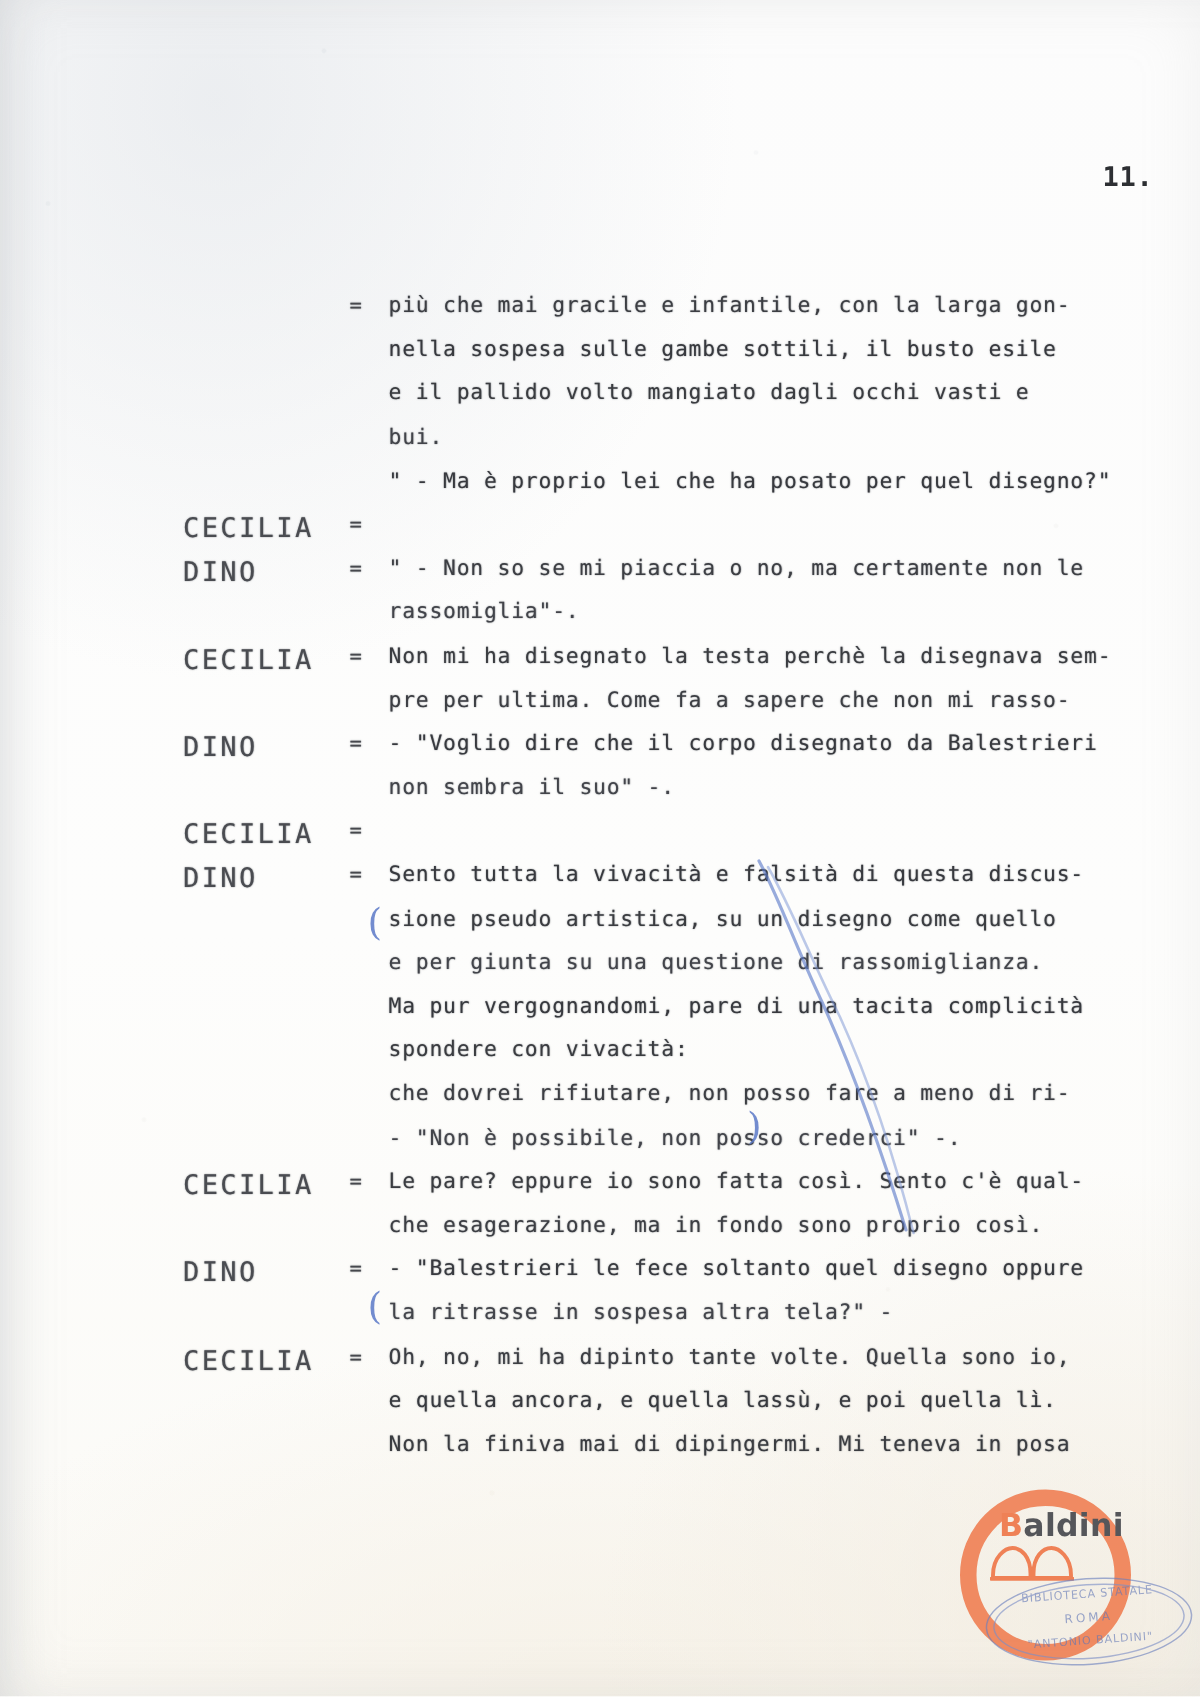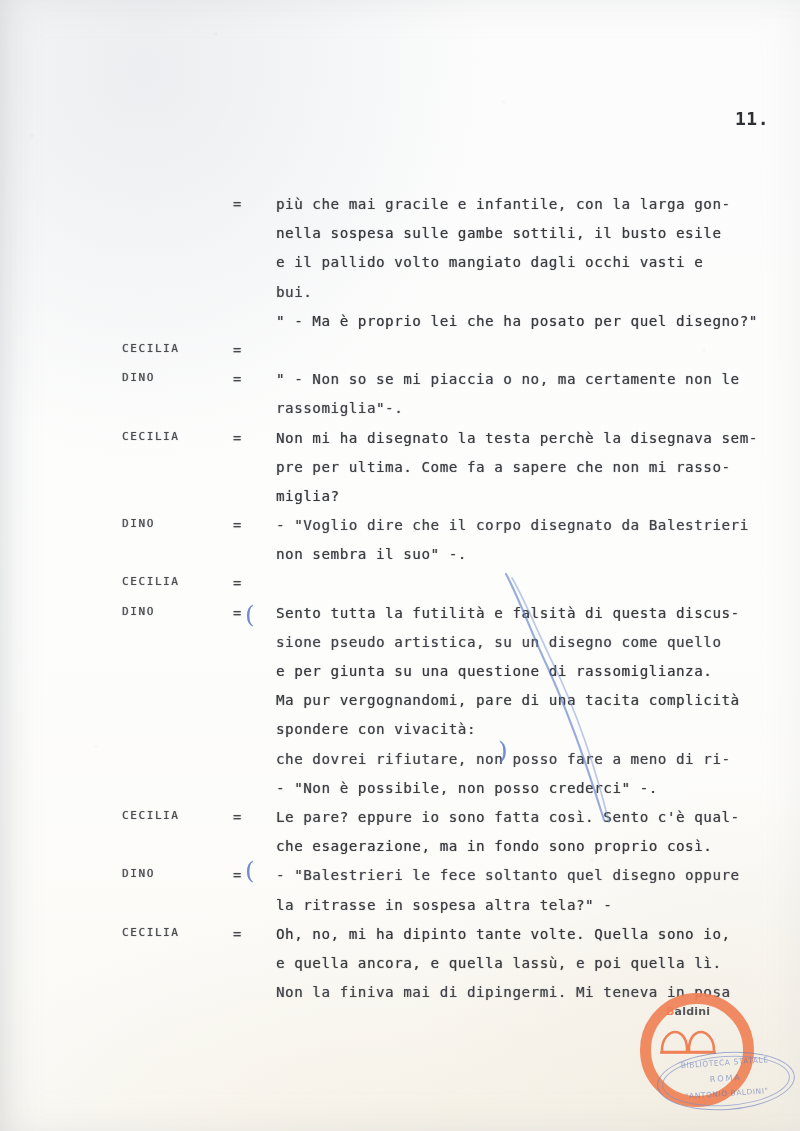--- a/index.html
+++ b/index.html
@@ -71,35 +71,35 @@
     white-space: pre;
     font-size: 14.2px;
     letter-spacing: .55px;
     color: #3a3c40;
     text-shadow: 0 0 1.1px rgba(70,72,78,0.55), .4px .2px .6px rgba(120,122,128,0.35);
   }
   .speaker {
     position: absolute;
     left: 122px;
     top: 0;
-    font-size: 11px;
+    font-size: 18px;
     letter-spacing: 1.6px;
     color: #4a4c51;
     text-align: center;
   }
   .eq {
     position: absolute;
     left: 233px;
     top: 0;
     font-size: 13.6px;
     color: #46484d;
   }
   .txt {
     position: absolute;
-    left: 276px;
+    left: 259px;
     top: 0;
   }
   
   .line:nth-child(3n+1) .txt { color: #3c3e43; }
   .line:nth-child(3n+2) .txt { color: #37393e; }
   .line:nth-child(4n)   .txt { color: #42444a; }
 
   
   .ink {
     position: absolute;
@@ -134,21 +134,21 @@
     height: 92px;
     border: 11px solid #ef8156;
     border-radius: 50%;
     opacity: .92;
   }
   .logo-word {
     position: absolute;
     left: 26px;
     top: 12px;
     font-family: "DejaVu Sans", sans-serif;
-    font-size: 11px;
+    font-size: 21px;
     font-weight: bold;
     letter-spacing: .2px;
     color: #55565a;
     text-align: center;
   }
   .logo-word .b { color: #ef8156; }
   .logo-book {
     position: absolute;
     left: 20px;
     top: 35px;
@@ -246,42 +246,37 @@
       <span class="speaker">CECILIA</span>
       <span class="eq">=</span>
       <span class="txt">Non mi ha disegnato la testa perchè la disegnava sem-</span>
     </div>
     <div class="line">
       <span class="speaker"></span>
       <span class="eq"></span>
       <span class="txt">pre per ultima. Come fa a sapere che non mi rasso-</span>
     </div>
     <div class="line">
-      <span class="speaker"></span>
-      <span class="eq"></span>
-      <span class="txt">miglia?</span>
-    </div>
-    <div class="line">
       <span class="speaker">DINO</span>
       <span class="eq">=</span>
       <span class="txt">- "Voglio dire che il corpo disegnato da Balestrieri</span>
     </div>
     <div class="line">
       <span class="speaker"></span>
       <span class="eq"></span>
       <span class="txt">non sembra il suo" -.</span>
     </div>
     <div class="line">
       <span class="speaker">CECILIA</span>
       <span class="eq">=</span>
     </div>
     <div class="line">
       <span class="speaker">DINO</span>
       <span class="eq">=</span>
-      <span class="txt">Sento tutta la futilità e falsità di questa discus-</span>
+      <span class="txt">Sento tutta la vivacità e falsità di questa discus-</span>
     </div>
     <div class="line">
       <span class="speaker"></span>
       <span class="eq"></span>
       <span class="txt">sione pseudo artistica, su un disegno come quello</span>
     </div>
     <div class="line">
       <span class="speaker"></span>
       <span class="eq"></span>
       <span class="txt">e per giunta su una questione di rassomiglianza.</span>

